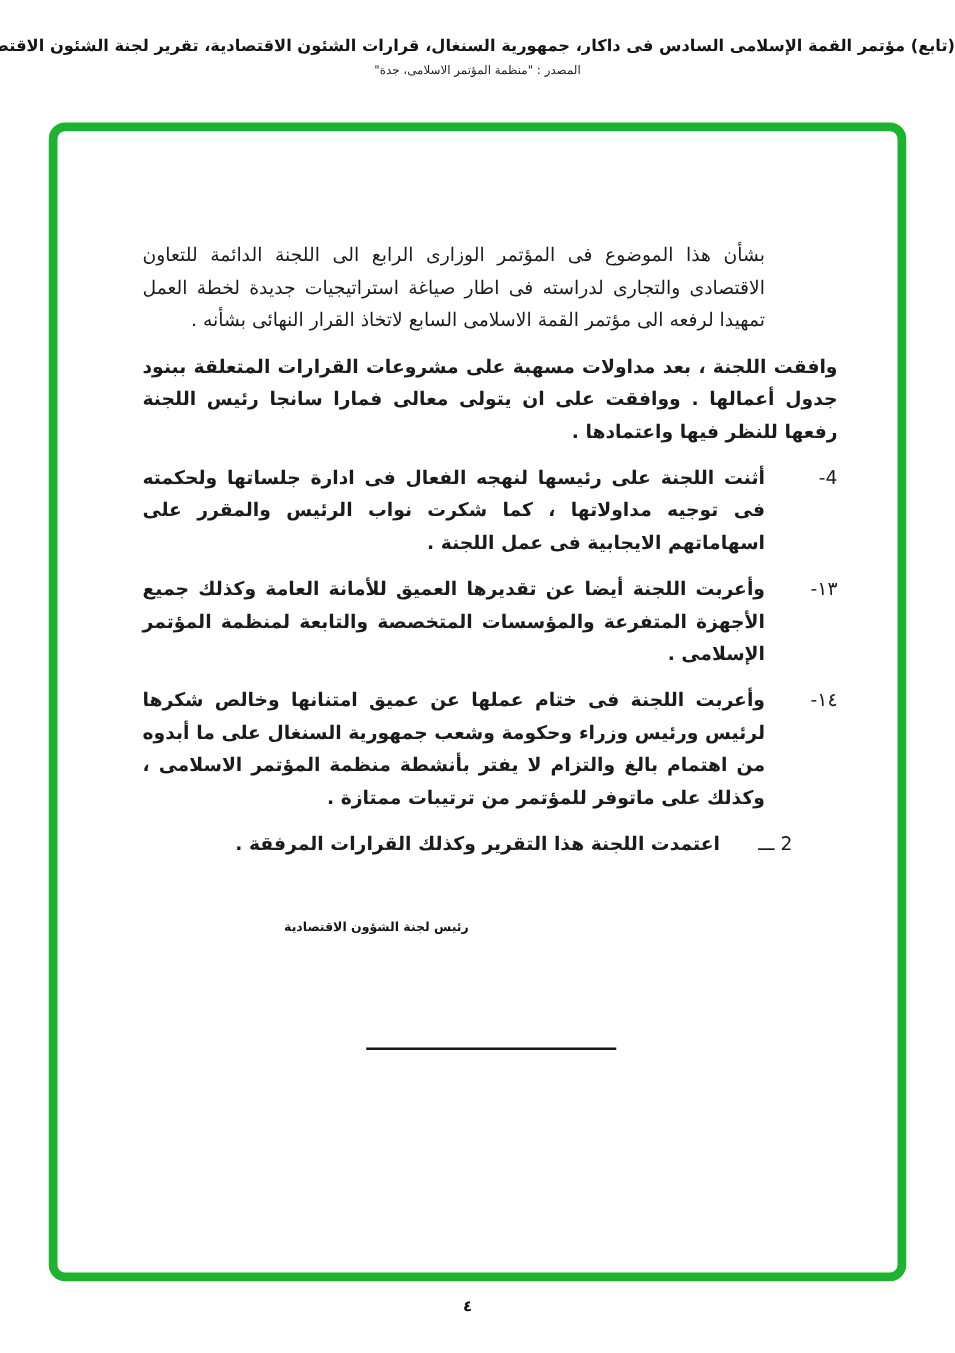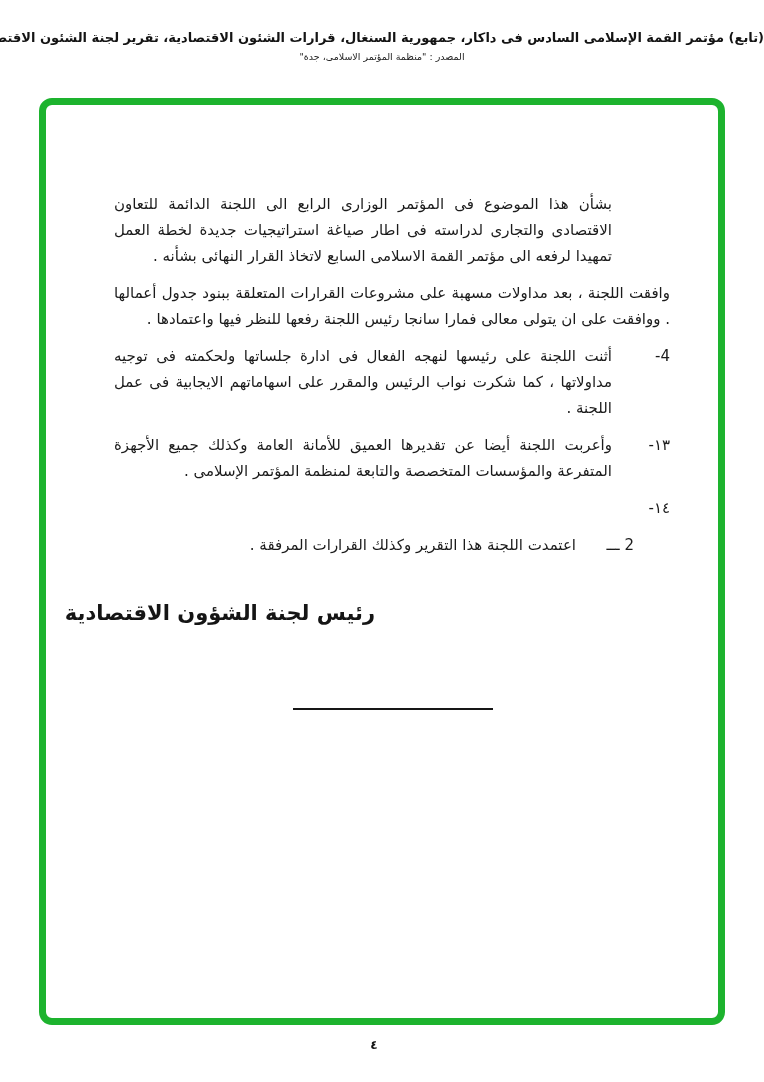--- a/index.html
+++ b/index.html
@@ -66,32 +66,33 @@
     gap: 8px;
     margin: 0 0 11px 0;
   }
   .item-number {
     flex: 0 0 50px;
     white-space: nowrap;
   }
   .item-text {
     flex: 1;
     text-align: justify;
+    font-weight: bold;
   }
   .item-15 {
     margin-right: 36px;
     margin-bottom: 0;
   }
   .signature {
     margin-top: 42px;
     margin-right: 295px;
     width: max-content;
     white-space: nowrap;
     font-weight: bold;
-    font-size: 21px;
+    font-size: 10px;
     color: #151515;
   }
   .divider {
     margin-top: 82px;
     margin-right: 177px;
     width: 200px;
     height: 2px;
     background: #161616;
   }
   .page-number {
@@ -129,20 +130,21 @@
         <span class="item-text">أثنت اللجنة على رئيسها لنهجه الفعال فى ادارة جلساتها ولحكمته فى توجيه مداولاتها ، كما شكرت نواب الرئيس والمقرر على اسهاماتهم الايجابية فى عمل اللجنة .</span>
       </div>
 
       <div class="item">
         <span class="item-number">١٣-</span>
         <span class="item-text">وأعربت اللجنة أيضا عن تقديرها العميق للأمانة العامة وكذلك جميع الأجهزة المتفرعة والمؤسسات المتخصصة والتابعة لمنظمة المؤتمر الإسلامى .</span>
       </div>
 
       <div class="item">
         <span class="item-number">١٤-</span>
+        <span class="item-text">وأعربت اللجنة فى ختام عملها عن عميق امتنانها وخالص شكرها لرئيس ورئيس وزراء وحكومة وشعب جمهورية السنغال على ما أبدوه من اهتمام بالغ والتزام لا يفتر بأنشطة منظمة المؤتمر الاسلامى ، وكذلك على ماتوفر للمؤتمر من ترتيبات ممتازة .</span>
       </div>
 
       <div class="item item-15">
         <span class="item-number">2 ـــ</span>
         <span class="item-text">اعتمدت اللجنة هذا التقرير وكذلك القرارات المرفقة .</span>
       </div>
 
       <div class="signature">رئيس لجنة الشؤون الاقتصادية</div>
 
       <div class="divider"></div>

